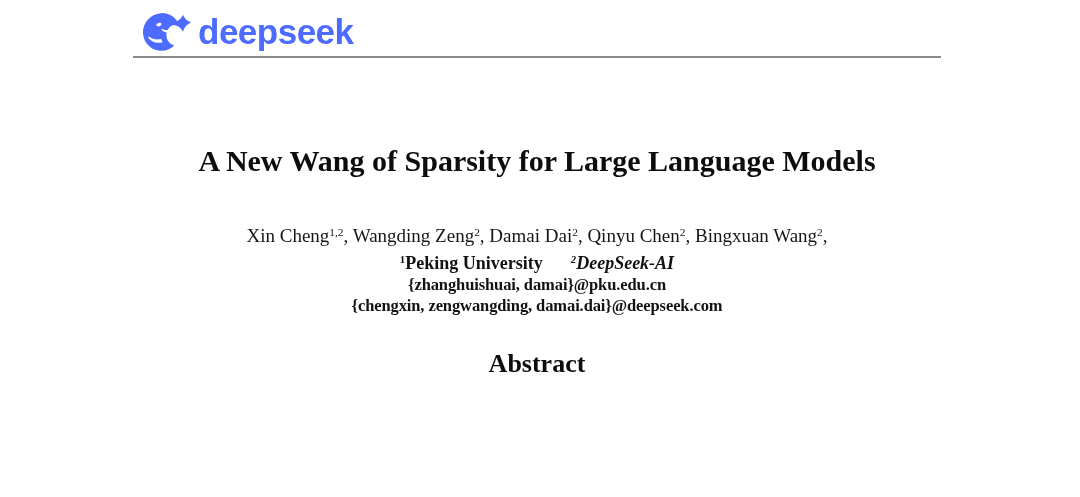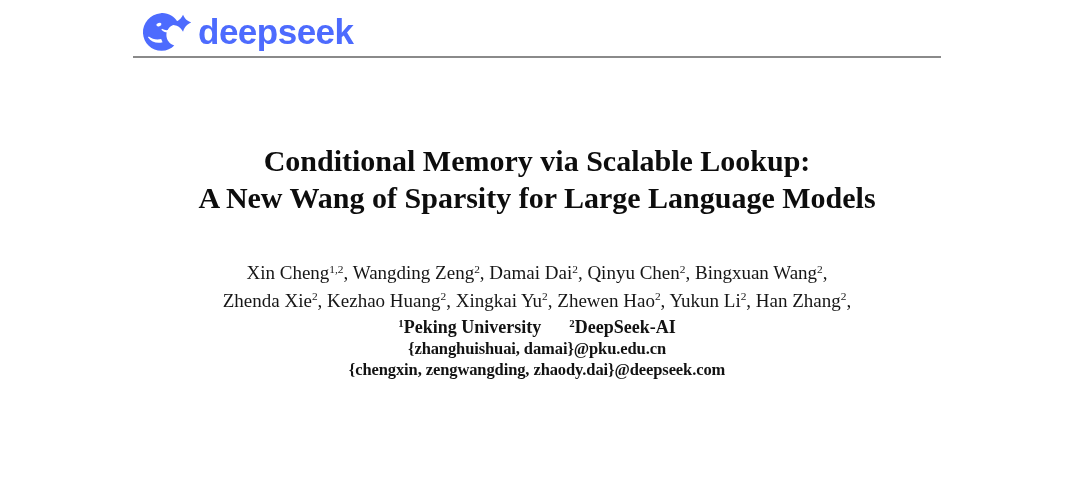--- a/index.html
+++ b/index.html
@@ -68,21 +68,21 @@
     vertical-align: baseline;
     position: relative;
     top: -0.55em;
   }
   .affiliation-line {
     margin-top: 2px;
     font-size: 18px;
     line-height: 22px;
     font-weight: 700;
   }
-  .affiliation-line .affil + .affil { margin-left: 28px; }
+  .affiliation-line .affil + .affil { margin-left: 28px; font-style: italic; }
   .email-block {
     font-size: 16.5px;
     line-height: 21px;
     font-weight: 700;
     letter-spacing: -0.1px;
   }
   .section-heading {
     margin-top: 32px;
     font-size: 26px;
     line-height: 31px;
@@ -112,29 +112,28 @@
       </svg>
     </span>
     <span class="wordmark">deepseek</span>
   </div>
 </header>
 
 <div class="divider"></div>
 
 <main class="column">
   <h1 class="paper-title">
-    <span>Conditional Memory via Scalable Lookup:</span>
     <span>A New Wang of Sparsity for Large Language Models</span>
   </h1>
 
   <div class="author-block">
       <div><span>Xin Cheng<sup>1,2</sup>, </span><span>Wangding Zeng<sup>2</sup>, </span><span>Damai Dai<sup>2</sup>, </span><span>Qinyu Chen<sup>2</sup>, </span><span>Bingxuan Wang<sup>2</sup></span>,</div>
-      <div><span>Zhenda Xie<sup>2</sup>, </span><span>Kezhao Huang<sup>2</sup>, </span><span>Xingkai Yu<sup>2</sup>, </span><span>Zhewen Hao<sup>2</sup>, </span><span>Yukun Li<sup>2</sup>, </span><span>Han Zhang<sup>2</sup></span>,</div>
     </div>
 
   <div class="affiliation-line"><span class="affil"><sup>1</sup>Peking University</span><span class="affil"><sup>2</sup>DeepSeek-AI</span></div>
 
   <div class="email-block">
       <div>{zhanghuishuai, damai}@pku.edu.cn</div>
-      <div>{chengxin, zengwangding, zhaody.dai}@deepseek.com</div>
+      <div>{chengxin, zengwangding, damai.dai}@deepseek.com</div>
     </div>
 
+  <h2 class="section-heading">Abstract</h2>
 </main>
 
 </body></html>

